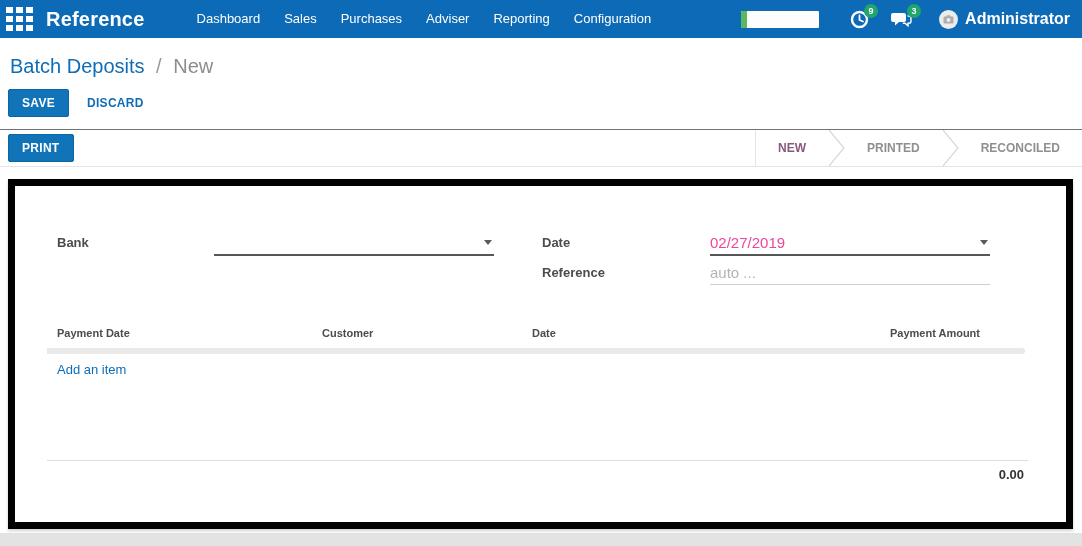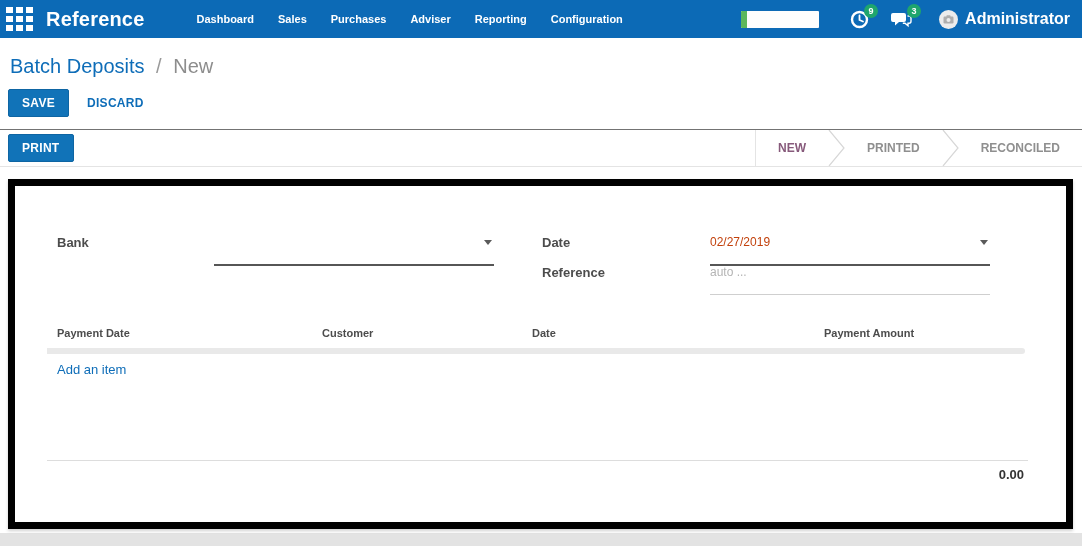--- a/index.html
+++ b/index.html
@@ -7,21 +7,21 @@
               font-family:"Liberation Sans", sans-serif; }
   .page { width:1082px; height:533px; background:#ffffff; }
 
   
   .topbar { height:38px; background:#0c6ab6; display:flex; align-items:center; color:#fff; }
   .apps-btn { width:38px; height:38px; display:flex; align-items:center; justify-content:center; cursor:pointer; }
   .apps-grid { display:grid; grid-template-columns:repeat(3,7px); grid-template-rows:repeat(3,6px); gap:3px; }
   .apps-grid span { background:#fff; display:block; }
   .brand { font-size:20px; font-weight:700; margin-left:8px; letter-spacing:.2px; cursor:pointer; }
   .nav { display:flex; margin-left:40px; }
-  .nav-item { font-size:11px; font-weight:700; padding:0 12px; line-height:38px; cursor:pointer; white-space:nowrap; }
+  .nav-item { font-size:13px; font-weight:400; padding:0 12px; line-height:38px; cursor:pointer; white-space:nowrap; }
   .systray { margin-left:auto; display:flex; align-items:center; padding-right:12px; }
   .progress-box { width:78px; height:17px; background:#fdfdfd; border-radius:1px; overflow:hidden; display:flex; margin-right:20px; cursor:pointer; }
   .progress-fill { width:8%; background:#5cb85c; height:100%; }
   .tray-icon { position:relative; margin:0 11px; cursor:pointer; display:flex; align-items:center; }
   .badge { position:absolute; top:-6px; right:-9px; min-width:14px; height:14px; border-radius:8px;
            background:#1fa56d; color:#fff; font-size:9px; font-weight:700; display:flex;
            align-items:center; justify-content:center; padding:0 3px; }
   .user-menu { display:flex; align-items:center; margin-left:16px; cursor:pointer; }
   .avatar { width:19px; height:19px; border-radius:50%; background:#ececec; display:flex; align-items:center; justify-content:center; margin-right:7px; }
   .user-name { font-size:16px; font-weight:700; }
@@ -52,35 +52,35 @@
   .sheet { background:#fff; border:7px solid #000000; box-shadow:0 2px 3px rgba(0,0,0,.18);
            height:350px; padding-top:46px; position:relative; }
   .form-grid { display:flex; padding-left:42px; }
   .col-left { width:437px; }
   .col-right { width:455px; margin-left:48px; }
   .field-row { display:flex; align-items:flex-start; height:30px; }
   .field-label { font-size:13px; font-weight:700; color:#4c4c4c; padding-top:3px; }
   .col-left .field-label { width:157px; }
   .col-right .field-label { width:168px; }
   .field { position:relative; width:280px; }
-  .field input { width:100%; border:none; outline:none; font-size:12px; color:#c2410c;
-                 font-family:"Liberation Sans",sans-serif; background:transparent; padding:2px 14px 15px 0; }
+  .field input { width:100%; border:none; outline:none; font-size:15px; color:#ec4899;
+                 font-family:"Liberation Sans",sans-serif; background:transparent; padding:2px 14px 3px 0; }
   .field input::placeholder { color:#b4b4b4; }
   .u-dark { border-bottom:2px solid #565656; }
   .u-light { border-bottom:1px solid #cfcfcf; }
   .caret { position:absolute; right:2px; top:8px; width:0; height:0; cursor:pointer;
            border-left:4px solid transparent; border-right:4px solid transparent; border-top:5px solid #5a5a5a; }
 
   
   .lines { margin-top:30px; }
   .lines-header { display:flex; padding:0 42px; font-size:11px; font-weight:700; color:#4c4c4c; height:22px; align-items:center; }
   .h-pdate { width:265px; }
   .h-cust  { width:210px; }
   .h-memo  { flex:1; }
-  .h-amt   { width:200px; padding-right:44px; }
+  .h-amt   { width:200px; text-align:right; padding-right:44px; }
   .header-band { height:6px; background:#e9e9e9; margin:4px 41px 0 32px; border-radius:0 3px 3px 0; }
   .add-item { color:#0e6db8; font-size:13px; padding:8px 0 0 42px; cursor:pointer; display:inline-block;text-align:right; }
   .total-block { position:absolute; left:0; right:0; bottom:40px; }
   .total-line { border-top:1px solid #ddd; margin:0 38px 0 32px; }
   .total-row { display:flex; justify-content:flex-end; padding:6px 42px 0 0; }
   .total-value { font-size:13px; font-weight:700; color:#333; }
 
   svg { display:block; }
 </style>
 </head>

